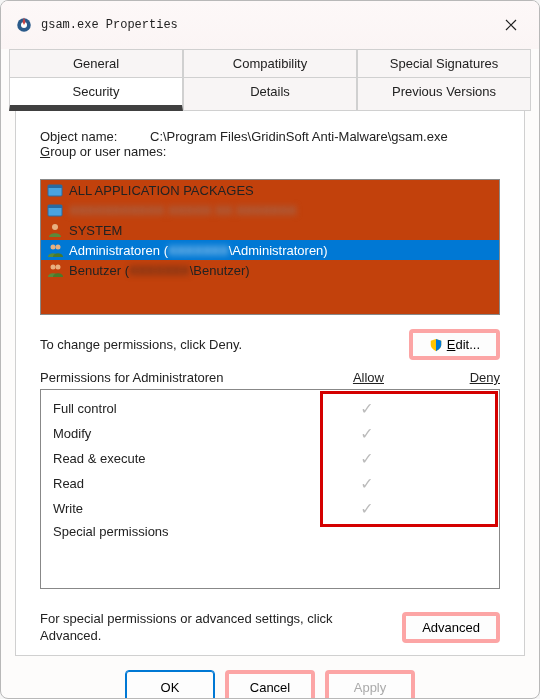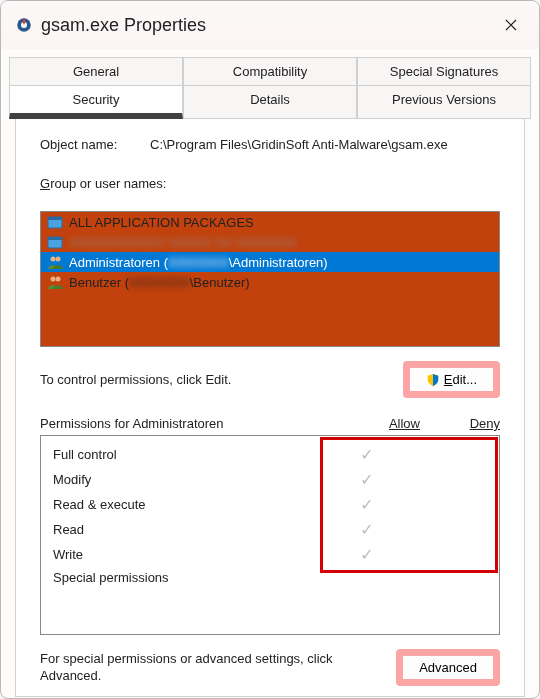--- a/index.html
+++ b/index.html
@@ -1,47 +1,47 @@
 <!DOCTYPE html>
 <html><head>
   <meta charset="utf-8">
   <style>
     * { box-sizing: border-box; font-family: 'Segoe UI', Tahoma, sans-serif; }
     body { margin: 0; padding: 0; background: #f5f5f5; width: 540px; height: 699px; }
     .window { width: 540px; height: 699px; background: #fdfcfb; border: 1px solid #b8b8b8; border-radius: 8px; overflow: hidden; display: flex; flex-direction: column; }
     .titlebar { display: flex; align-items: center; padding: 10px 14px; background: linear-gradient(#fdf8f8, #fbf5f5); }
     .titlebar-icon { width: 18px; height: 18px; margin-right: 8px; }
-    .titlebar-title { flex: 1; font-size: 18px; color: #222; }
+    .titlebar-title { flex: 1; font-size: 12px; color: #222; font-family: Liberation Mono, monospace; }
     .close-btn { width: 28px; height: 28px; display: flex; align-items: center; justify-content: center; cursor: pointer; border-radius: 4px; }
-    .tabs { display: flex; flex-wrap: wrap; padding: 0 8px; margin-top: 8px; }
+    .tabs { display: flex; flex-wrap: wrap; padding: 0 8px; margin-top: 0; }
     .tab { flex: 1 1 33.3%; text-align: center; padding: 6px 0; font-size: 13px; color: #222; border: 1px solid #d0d0d0; background: #f8f5f5; cursor: pointer; margin: 0; }
     .tab.active { background: #fff; border-bottom: 6px solid #404040; position: relative; z-index: 2; }
     .tabrow2 { border-top: none; }
     .content { flex: 1; padding: 10px 24px 0 24px; background: #fff; margin: 0 14px 0 14px; border: 1px solid #d0d0d0; border-top: none; display: flex; flex-direction: column; font-size: 13px; color: #222; }
-    .row-obj { display: flex; margin: 8px 0 24px 0; }
+    .row-obj { display: flex; margin: 8px 0 0 0; }
     .row-obj .lbl { width: 110px; }
     .group-label { margin-bottom: 20px; }
     .listbox { border: 1px solid #888; height: 136px; overflow: auto; background: #c2410c; }
     .li { display: flex; align-items: center; padding: 2px 6px; font-size: 13px; gap: 6px; cursor: default; }
     .li.selected { background: #0078d4; color: #fff; align-items: center; }
     .usricon { width: 16px; height: 16px; flex-shrink: 0; }
     .blur { filter: blur(3px); color: #888; }
     .blur-inline { filter: blur(3px); display: inline-block; }
     .editrow { display: flex; align-items: center; margin: 14px 0 6px 0; }
     .editrow .txt { flex: 1; }
-    .btn { border: 7px solid #fca5a5; background: #fdfdfd; border-radius: 4px; padding: 4px 16px; font-size: 13px; cursor: pointer; display: inline-flex; align-items: center; gap: 4px; }
-    .permhdr { display: flex; margin-top: 12px; }
+    .btn { border: 4px solid #fca5a5; background: #fdfdfd; border-radius: 4px; padding: 4px 16px; font-size: 13px; cursor: pointer; display: inline-flex; align-items: center; gap: 4px; }
+    .permhdr { display: flex; margin-top: 4px; gap: 36px; }
     .permhdr .ph1 { flex: 1; }
     .permhdr .phcol { width: 80px; text-align: right; text-decoration: underline; }
     .permbox { border: 1px solid #888; margin-top: 4px; position: relative; padding: 6px 0; height: 200px; }
     .permrow { display: flex; padding: 3px 12px; align-items: center; }
     .permrow .pname { flex: 1; }
     .permrow .pcol { width: 80px; text-align: center; color: #bbb; font-size: 16px; }
     .redbox { position: absolute; border: 3px solid #d40000; top: 1px; right: 1px; width: 178px; height: 136px; pointer-events: none; }
-    .advrow { display: flex; align-items: center; margin: 14px 0 10px 0; gap: 12px; }
+    .advrow { display: flex; align-items: center; margin: 22px 0 10px 0; gap: 12px; }
     .advrow .txt { flex: 1; line-height: 1.3; }
     .footer { display: flex; justify-content: center; gap: 10px; padding: 14px 20px; }
     .footer .btn { min-width: 90px; justify-content: center; padding: 6px 16px; }
     .footer .btn.default { border: 1px solid #0078d4; box-shadow: 0 0 0 1px #0078d4 inset; }
     .footer .btn.disabled { color: #aaa; }
     .underline-first::first-letter { text-decoration: underline; }
     .shield { width: 14px; height: 14px; }
   </style>
 </head>
 <body>
@@ -85,20 +85,27 @@
           </svg>
           <span>ALL APPLICATION PACKAGES</span>
         </div>
         <div class="li">
           <svg class="usricon" viewBox="0 0 16 16">
             <rect x="1" y="3" width="14" height="11" rx="1" fill="#4aa3df" stroke="#2a6aa0"></rect>
             <rect x="1" y="3" width="14" height="3" fill="#2a6aa0"></rect>
           </svg>
           <span class="blur">XXXXXXXXXXX XXXXX XX XXXXXXX</span>
         </div>
+        <div class="li">
+          <svg class="usricon" viewBox="0 0 16 16">
+            <circle cx="8" cy="5" r="3" fill="#e8b080"></circle>
+            <path d="M2 15 C2 10 14 10 14 15 Z" fill="#5a8a3a"></path>
+          </svg>
+          <span>SYSTEM</span>
+        </div>
         <div class="li selected">
           <svg class="usricon" viewBox="0 0 16 16">
             <circle cx="6" cy="5" r="2.5" fill="#e8b080"></circle>
             <circle cx="11" cy="5" r="2.5" fill="#e8b080"></circle>
             <path d="M1 15 C1 10 11 10 11 15 Z" fill="#5a8a3a"></path>
             <path d="M6 15 C6 10 16 10 16 15 Z" fill="#4a7a2a"></path>
           </svg>
           <span>Administratoren (<span class="blur-inline">XXXXXXX</span>\Administratoren)</span>
         </div>
         <div class="li">
@@ -106,21 +113,21 @@
             <circle cx="6" cy="5" r="2.5" fill="#e8b080"></circle>
             <circle cx="11" cy="5" r="2.5" fill="#e8b080"></circle>
             <path d="M1 15 C1 10 11 10 11 15 Z" fill="#5a8a3a"></path>
             <path d="M6 15 C6 10 16 10 16 15 Z" fill="#4a7a2a"></path>
           </svg>
           <span>Benutzer (<span class="blur-inline">XXXXXXX</span>\Benutzer)</span>
         </div>
       </div>
 
     <div class="editrow">
-      <div class="txt">To control permissions, click Edit.</div>
+      <div class="txt">To change permissions, click Deny.</div>
       <button class="btn">
         <svg class="shield" viewBox="0 0 16 16">
             <path d="M8 1 L14 3 V8 C14 12 8 15 8 15 C8 15 2 12 2 8 V3 Z" fill="#ffc400"></path>
             <path d="M8 1 L14 3 V8 C14 12 8 15 8 15 V1 Z" fill="#0078d4"></path>
           </svg>
         <span class="underline-first">Edit...</span>
       </button>
     </div>
 
     <div class="permhdr">

